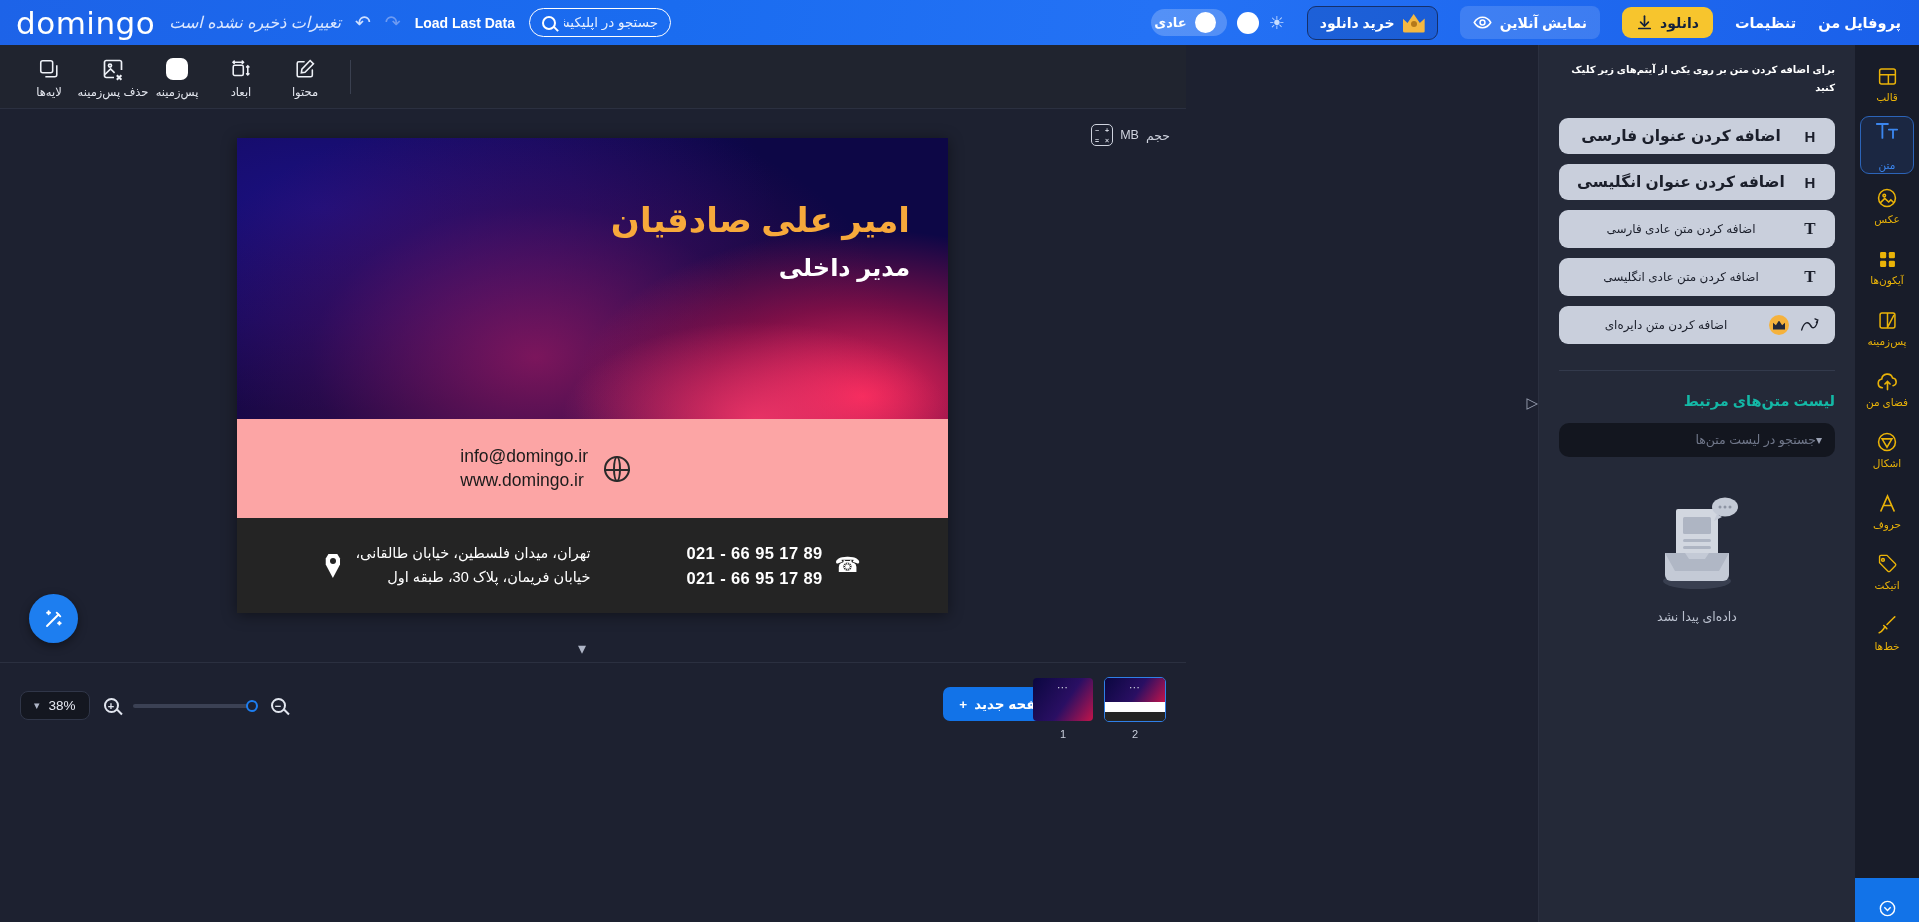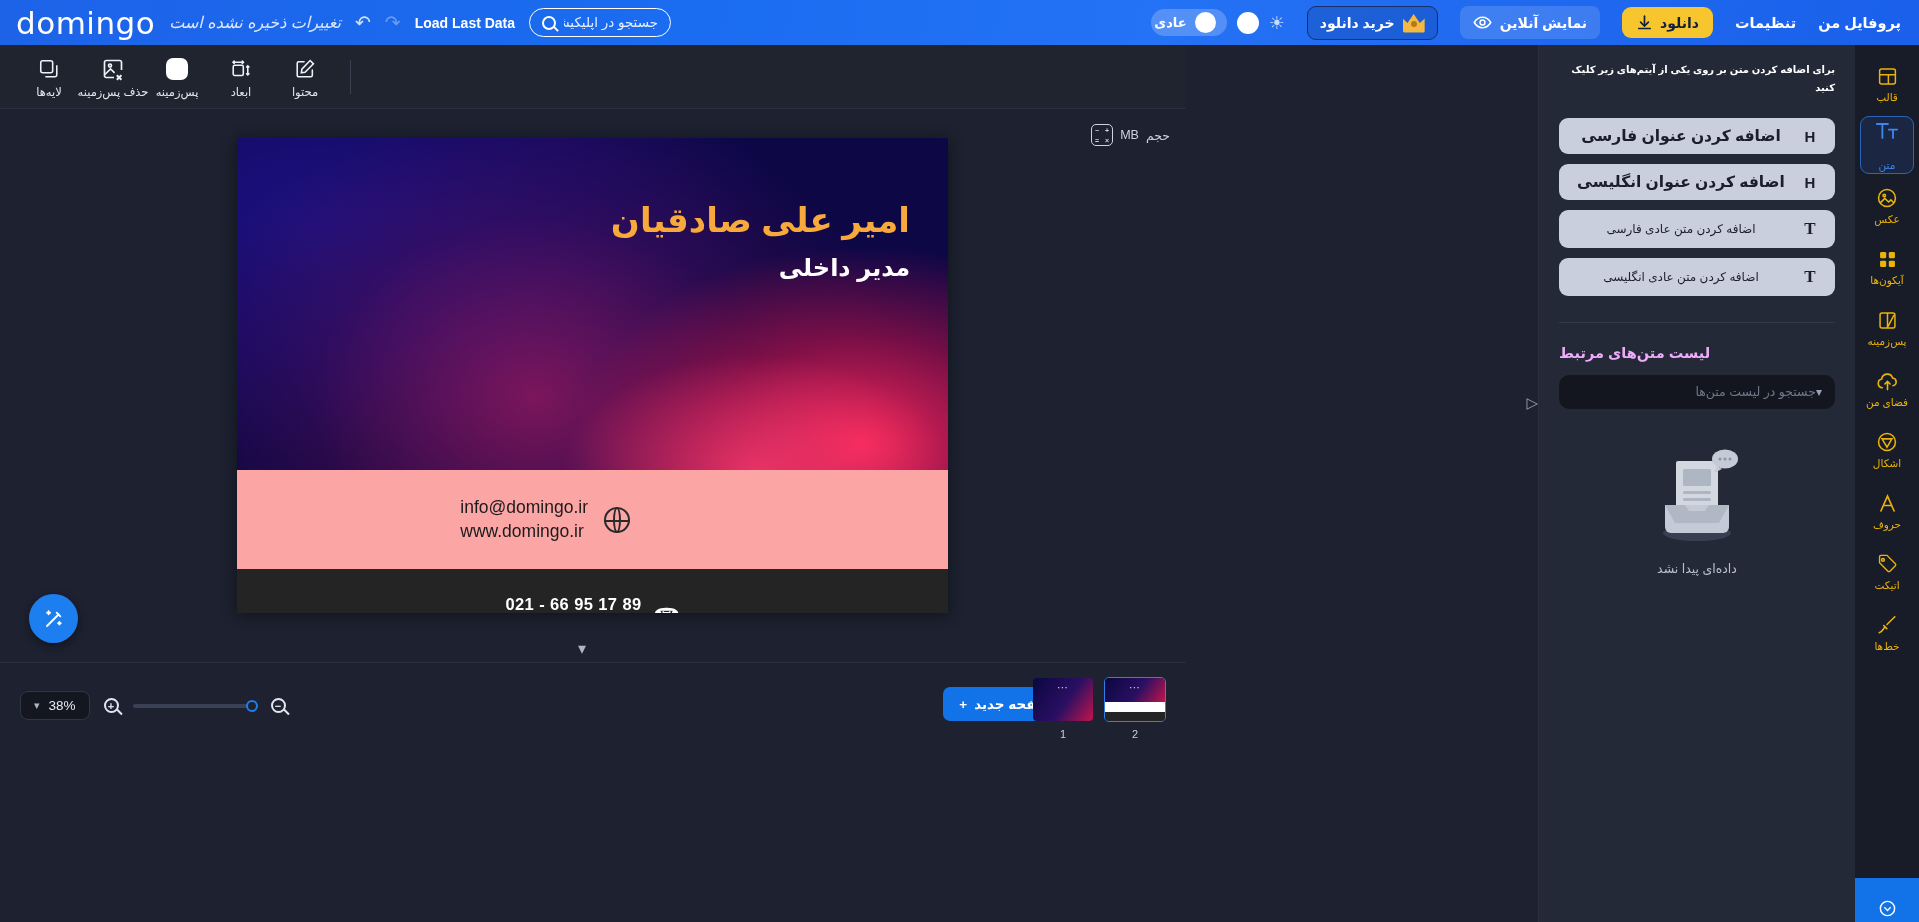--- a/index.html
+++ b/index.html
@@ -111,21 +111,21 @@
   .calc-ico {
     width:22px;height:22px;border:1.6px solid #cfd3de;border-radius:5px;
     display:grid;grid-template-columns:1fr 1fr;grid-template-rows:1fr 1fr;
     font-size:7px;color:#cfd3de;place-items:center;line-height:1;
   }
   .slide {
     position:absolute; left:237px; top:29px; width:711px; height:475px;
     background:#fff; overflow:hidden; box-shadow:0 2px 14px rgba(0,0,0,.45);
   }
   .slide-hero {
-    position:relative; height:332px; overflow:hidden;
+    position:relative; height:281px; overflow:hidden;
     background:
       radial-gradient(ellipse 58% 85% at 88% 92%, rgba(255,40,90,.95) 0%, rgba(200,20,70,.55) 38%, rgba(120,10,60,0) 70%),
       radial-gradient(ellipse 70% 120% at 42% 78%, rgba(150,25,95,.8) 0%, rgba(90,15,80,.35) 45%, rgba(40,10,70,0) 75%),
       radial-gradient(ellipse 80% 90% at 12% 25%, #1b1080 0%, #140b66 45%, #0d0746 80%),
       linear-gradient(125deg,#0b0740 0%,#180c6e 30%,#2a0f63 55%,#6b0f4e 78%,#c2144a 100%);
   }
   .hero-glow{
     position:absolute;inset:0;
     background: radial-gradient(ellipse 38% 48% at 73% 100%, rgba(255,60,110,.75) 0%, rgba(255,60,110,0) 72%);
   }
@@ -220,21 +220,21 @@
     background:#c9cfdc; border-radius:9px; padding:9px 14px;
     color:#1b1f2b; cursor:pointer; min-height:34px;
   }
   .rp-btn .ico { font-weight:700; flex:none; display:flex;align-items:center;justify-content:center;width:22px; }
   .rp-btn.big .label { font-size:15.5px; font-weight:700; }
   .rp-btn.big .ico { font-size:15px; }
   .rp-btn.small .label { font-size:12px; font-weight:400; }
   .rp-btn.small .ico { font-size:17px; font-family:"Liberation Serif", serif; }
   .rp-btn .label { flex:1; text-align:center; }
   .rp-divider { height:1px; background:#333a4c; margin:26px 0 0; }
-  .rp-sub { font-size:14.5px;font-weight:700;color:#f0abfc;margin-top:22px;text-align:left; }
+  .rp-sub { font-size:14.5px;font-weight:700;color:#14b8a6;margin-top:22px;text-align:right; }
   .rp-search {
     margin-top:14px; background:#13161f; border-radius:10px; height:34px;
     display:flex;align-items:center;padding:0 13px; cursor:text;
   }
   .rp-search input {
     flex:1;background:transparent;border:none;outline:none;
     color:#8d94a6;font-size:12.5px;font-family:inherit;text-align:right;
   }
   .rp-search input::placeholder{color:#70778a;}
   .rp-search .cv { color:#9aa1b3; font-size:12px; }
@@ -410,20 +410,27 @@
       </div>
 
       <div class="slide-foot">
         <div class="foot-blk">
           <span class="phone">☎</span>
           <div class="foot-num">
             <div>021 - 66 95 17 89</div>
             <div>021 - 66 95 17 89</div>
           </div>
         </div>
+        <div class="foot-blk">
+          <div class="foot-txt">
+            <div>تهران، میدان فلسطین، خیابان طالقانی،</div>
+            <div>خیابان فریمان، پلاک 30، طبقه اول</div>
+          </div>
+          <span class="pin"></span>
+        </div>
       </div>
     </div>
 
     <div class="magic-fab">
       <span>
         <svg width="24" height="24" viewBox="0 0 24 24" fill="none" stroke="#fff" stroke-width="1.9" stroke-linecap="round">
           <path d="M5 19 16.5 7.5"></path>
             <path d="M14.7 5.7l3.6 3.6"></path>
           <path d="M6.6 4.2v3M5.1 5.7h3M17.4 15v2.6M16.1 16.3h2.6"></path>
         </svg>
@@ -494,20 +501,33 @@
       <div class="rp-btn small">
         <span class="ico">T</span>
         <span class="label">اضافه کردن متن عادی فارسی</span>
       </div>
 
       <div class="rp-btn small">
         <span class="ico">T</span>
         <span class="label">اضافه کردن متن عادی انگلیسی</span>
       </div>
 
+      <div class="rp-btn small">
+        <span class="ico">
+          <svg width="20" height="16" viewBox="0 0 24 18" fill="none" stroke="#1b1f2b" stroke-width="1.6" stroke-linecap="round">
+            <path d="M2 15C5 5 10 4 13 10"></path>
+              <path d="M13 10c2 4 6 3 8-5"></path>
+              <path d="M18 1.6l3.4 1.6-1.7 3"></path>
+          </svg>
+        </span>
+        <span class="crown-sm">
+            <i></i>
+          </span>
+        <span class="label">اضافه کردن متن دایره‌ای</span>
+      </div>
     </div>
 
     <div class="rp-divider"></div>
 
     <div class="rp-sub">لیست متن‌های مرتبط</div>
 
     <div class="rp-search">
       <span class="cv">▾</span>
       <input placeholder="جستجو در لیست متن‌ها" style="">
     </div>

